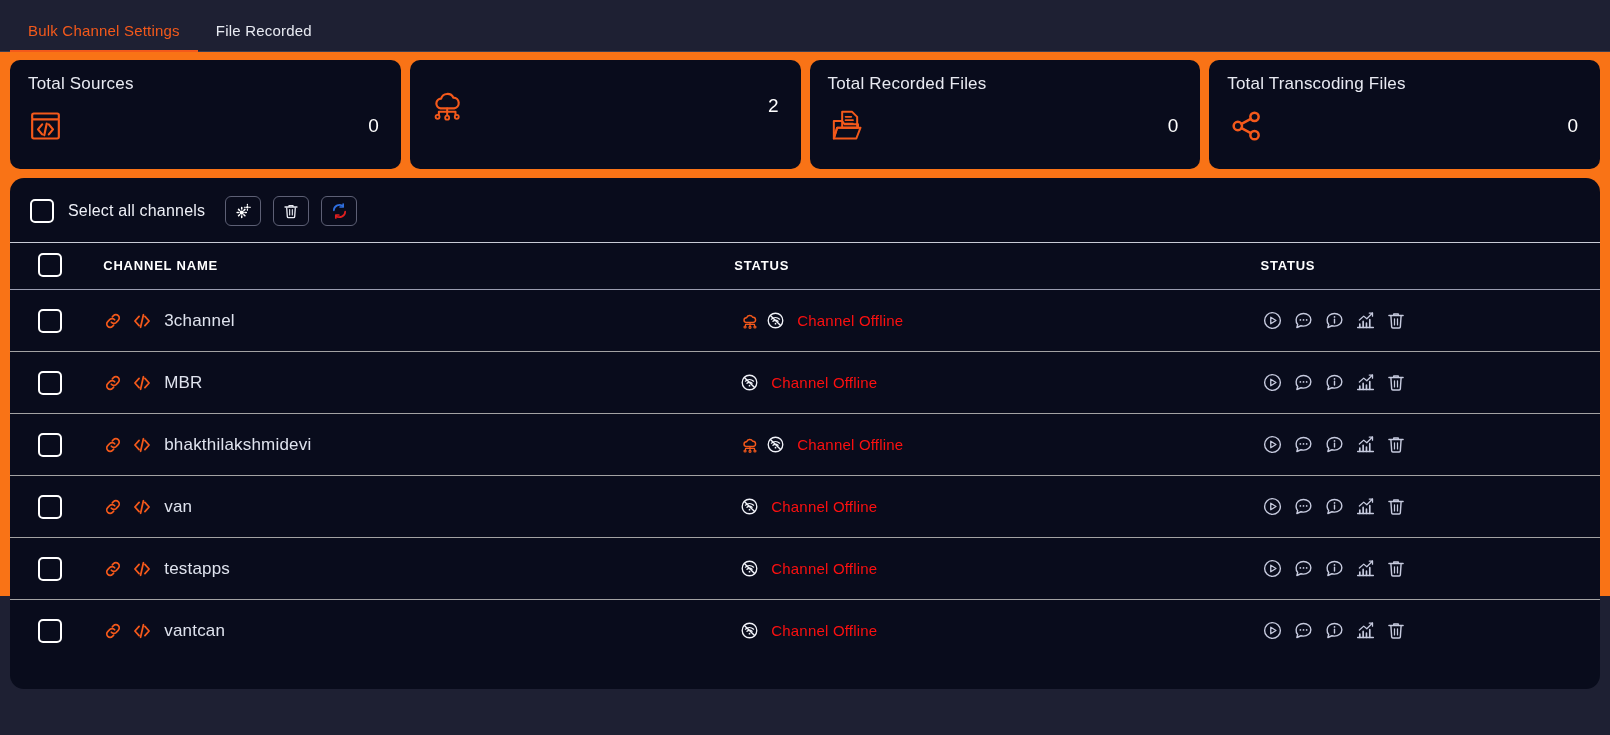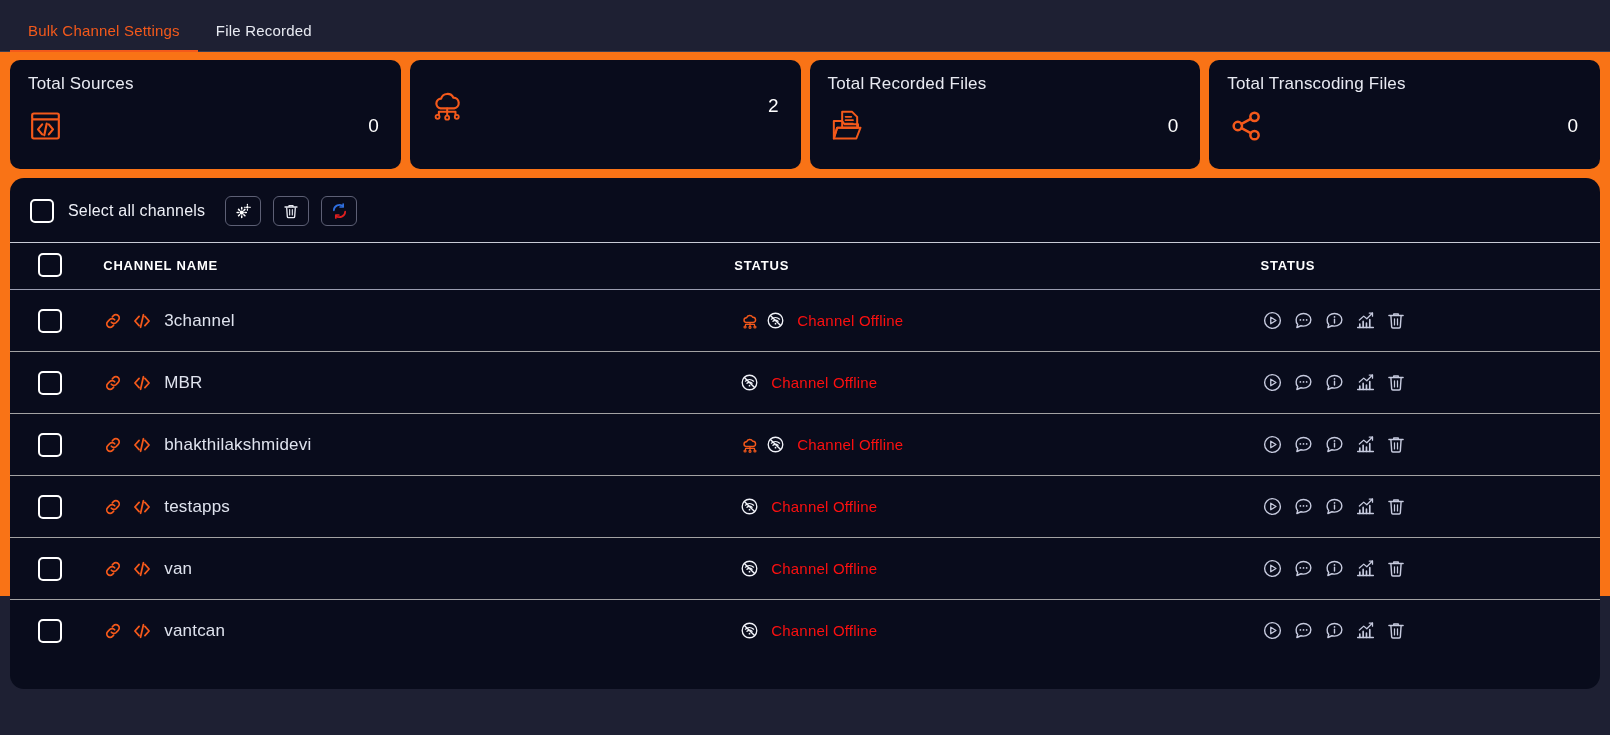--- a/index.html
+++ b/index.html
@@ -510,21 +510,21 @@
                   <svg class="ic" width="20" height="20" viewBox="0 0 24 24" fill="none">
                     <path d="M10 13.5a4 4 0 0 0 5.7.4l2.6-2.6a4 4 0 0 0-5.7-5.7L11.2 7" stroke="#f4591b" stroke-width="2" stroke-linecap="round"></path>
                     <path d="M14 10.5a4 4 0 0 0-5.7-.4L5.7 12.7a4 4 0 0 0 5.7 5.7l1.4-1.4" stroke="#f4591b" stroke-width="2" stroke-linecap="round"></path>
                   </svg>
                 </span>
         <span>
                   <svg class="ic" width="20" height="20" viewBox="0 0 24 24" fill="none">
                     <path d="M8.5 6.5L3.5 12l5 5.5M15.5 6.5l5 5.5-5 5.5M13.7 4.5l-3.4 15" stroke="#f4591b" stroke-width="2.1" stroke-linecap="round" stroke-linejoin="round"></path>
                   </svg>
                 </span>
-        <span class="name-txt">testapps</span>
+        <span class="name-txt">van</span>
       </div>
     </td>
     <td>
       <div class="status-cell">
 
         <span>
                   <svg class="ic" width="19" height="19" viewBox="0 0 24 24" fill="none">
                     <circle cx="12" cy="12" r="9.2" stroke="#f2f4fa" stroke-width="1.7"></circle>
                     <path d="M6.8 10.3a8 8 0 0 1 10.4 0M8.8 13a5 5 0 0 1 6.4 0" stroke="#f2f4fa" stroke-width="1.6" stroke-linecap="round"></path>
                     <circle cx="12" cy="16" r="1.1" fill="#f2f4fa"></circle>
@@ -586,21 +586,21 @@
                   <svg class="ic" width="20" height="20" viewBox="0 0 24 24" fill="none">
                     <path d="M10 13.5a4 4 0 0 0 5.7.4l2.6-2.6a4 4 0 0 0-5.7-5.7L11.2 7" stroke="#f4591b" stroke-width="2" stroke-linecap="round"></path>
                     <path d="M14 10.5a4 4 0 0 0-5.7-.4L5.7 12.7a4 4 0 0 0 5.7 5.7l1.4-1.4" stroke="#f4591b" stroke-width="2" stroke-linecap="round"></path>
                   </svg>
                 </span>
         <span>
                   <svg class="ic" width="20" height="20" viewBox="0 0 24 24" fill="none">
                     <path d="M8.5 6.5L3.5 12l5 5.5M15.5 6.5l5 5.5-5 5.5M13.7 4.5l-3.4 15" stroke="#f4591b" stroke-width="2.1" stroke-linecap="round" stroke-linejoin="round"></path>
                   </svg>
                 </span>
-        <span class="name-txt">van</span>
+        <span class="name-txt">testapps</span>
       </div>
     </td>
     <td>
       <div class="status-cell">
 
         <span>
                   <svg class="ic" width="19" height="19" viewBox="0 0 24 24" fill="none">
                     <circle cx="12" cy="12" r="9.2" stroke="#f2f4fa" stroke-width="1.7"></circle>
                     <path d="M6.8 10.3a8 8 0 0 1 10.4 0M8.8 13a5 5 0 0 1 6.4 0" stroke="#f2f4fa" stroke-width="1.6" stroke-linecap="round"></path>
                     <circle cx="12" cy="16" r="1.1" fill="#f2f4fa"></circle>

